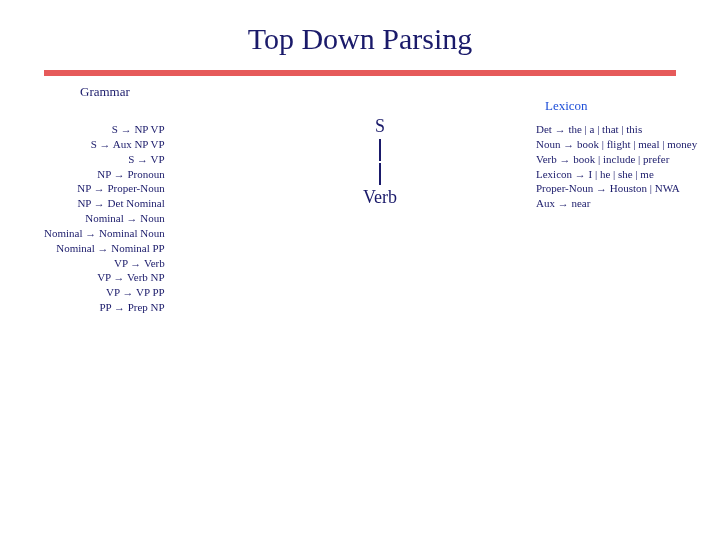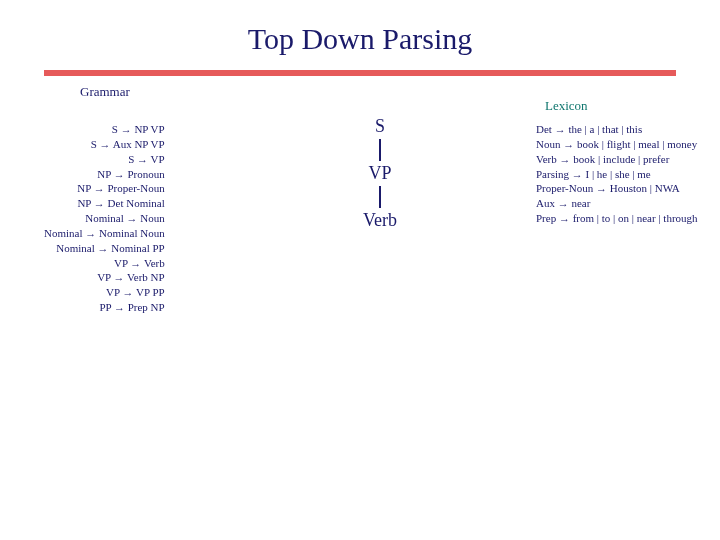--- a/index.html
+++ b/index.html
@@ -33,21 +33,21 @@
     left: 80px;
     top: 8px;
     font-size: 13px;
     color: #1a1a6a;
   }
   .lexicon-header {
     position: absolute;
     left: 545px;
     top: 22px;
     font-size: 13px;
-    color: #0f766e;
+    color: #1d4ed8;
   }
   .content {
     position: relative;
     margin-top: 10px;
   }
   .grammar {
     position: absolute;
     left: 44px;
     top: 8px;
     font-size: 11px;
@@ -110,27 +110,25 @@
       <div class="rule-line">Nominal → Nominal PP</div>
       <div class="rule-line">VP → Verb</div>
       <div class="rule-line">VP → Verb NP</div>
       <div class="rule-line">VP → VP PP</div>
       <div class="rule-line">PP → Prep NP</div>
     </div>
 
   <div class="tree">
     <div class="tree-node">S</div>
     <div class="tree-edge"></div>
-    <div class="tree-node">VP</div>
     <div class="tree-edge"></div>
     <div class="tree-node">Verb</div>
   </div>
 
   <div class="lexicon" id="lexicon">
       <div class="rule-line">Det → the | a | that | this</div>
       <div class="rule-line">Noun → book | flight | meal | money</div>
       <div class="rule-line">Verb → book | include | prefer</div>
-      <div class="rule-line">Parsing → I | he | she | me</div>
+      <div class="rule-line">Lexicon → I | he | she | me</div>
       <div class="rule-line">Proper-Noun → Houston | NWA</div>
       <div class="rule-line">Aux → near</div>
-      <div class="rule-line">Prep → from | to | on | near | through</div>
     </div>
 </div>
 
 </body></html>

